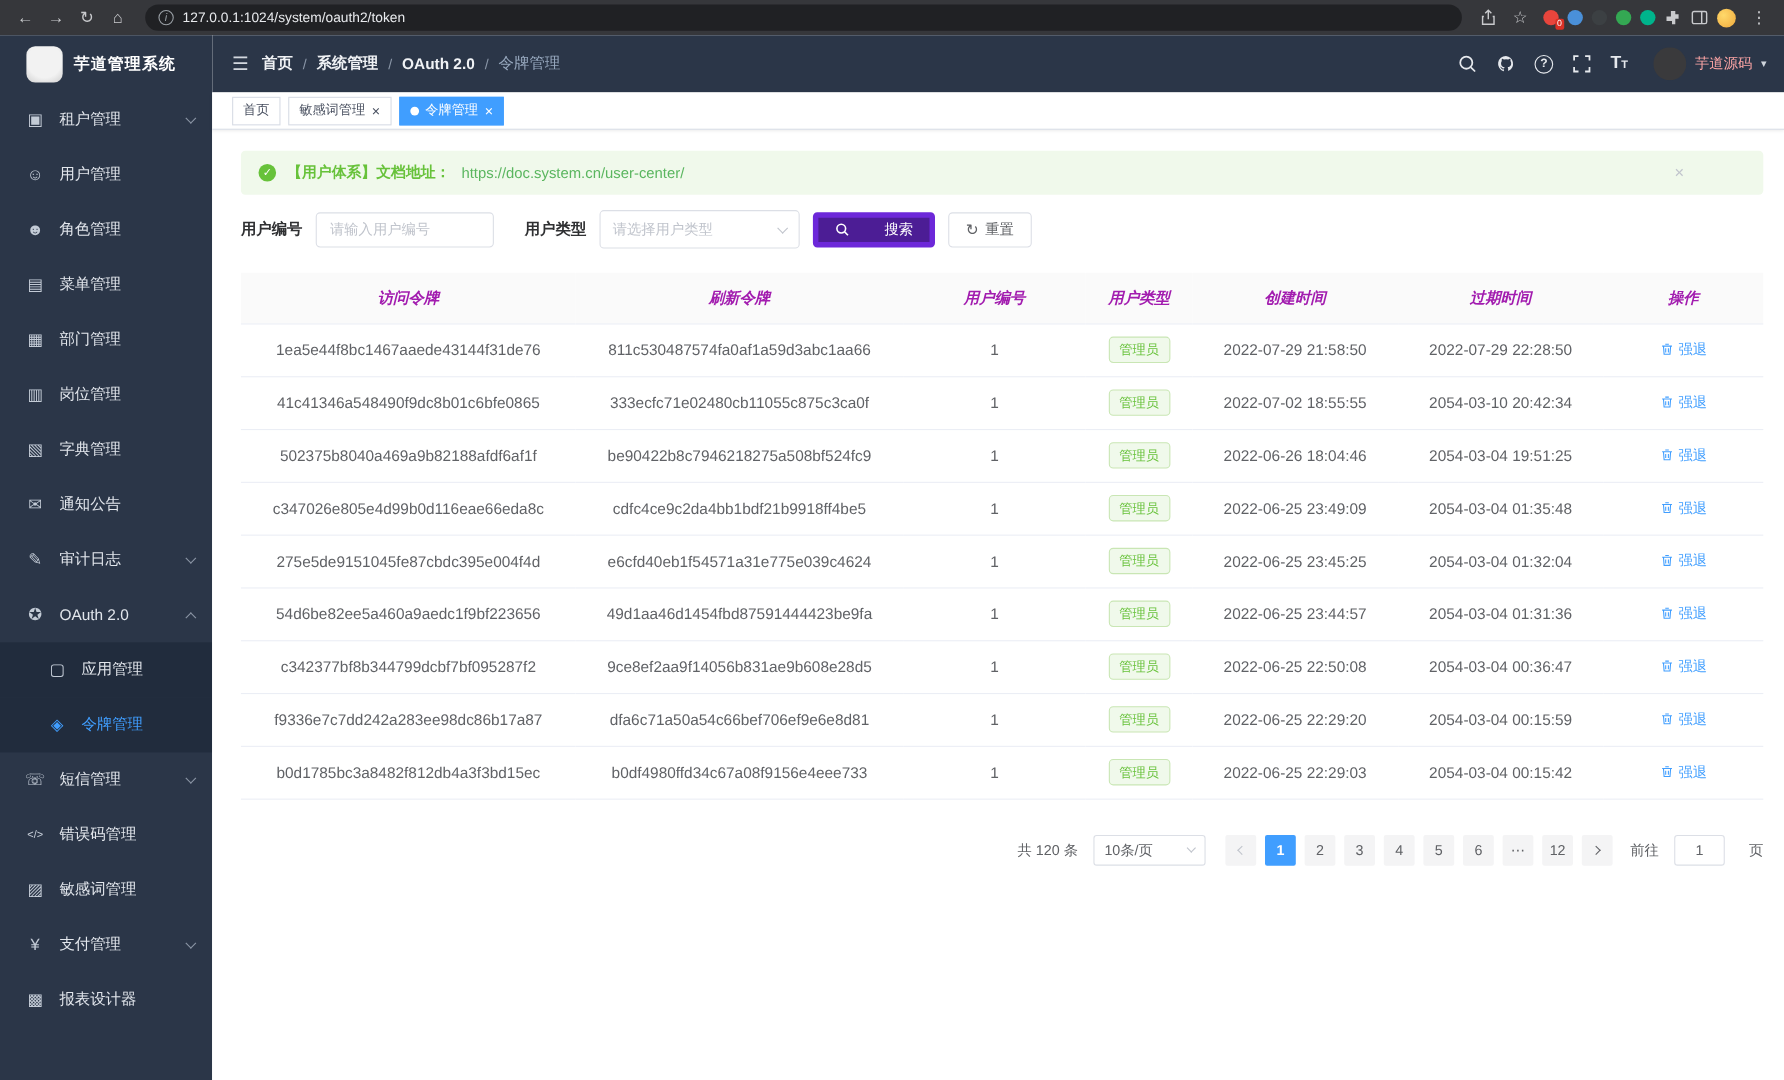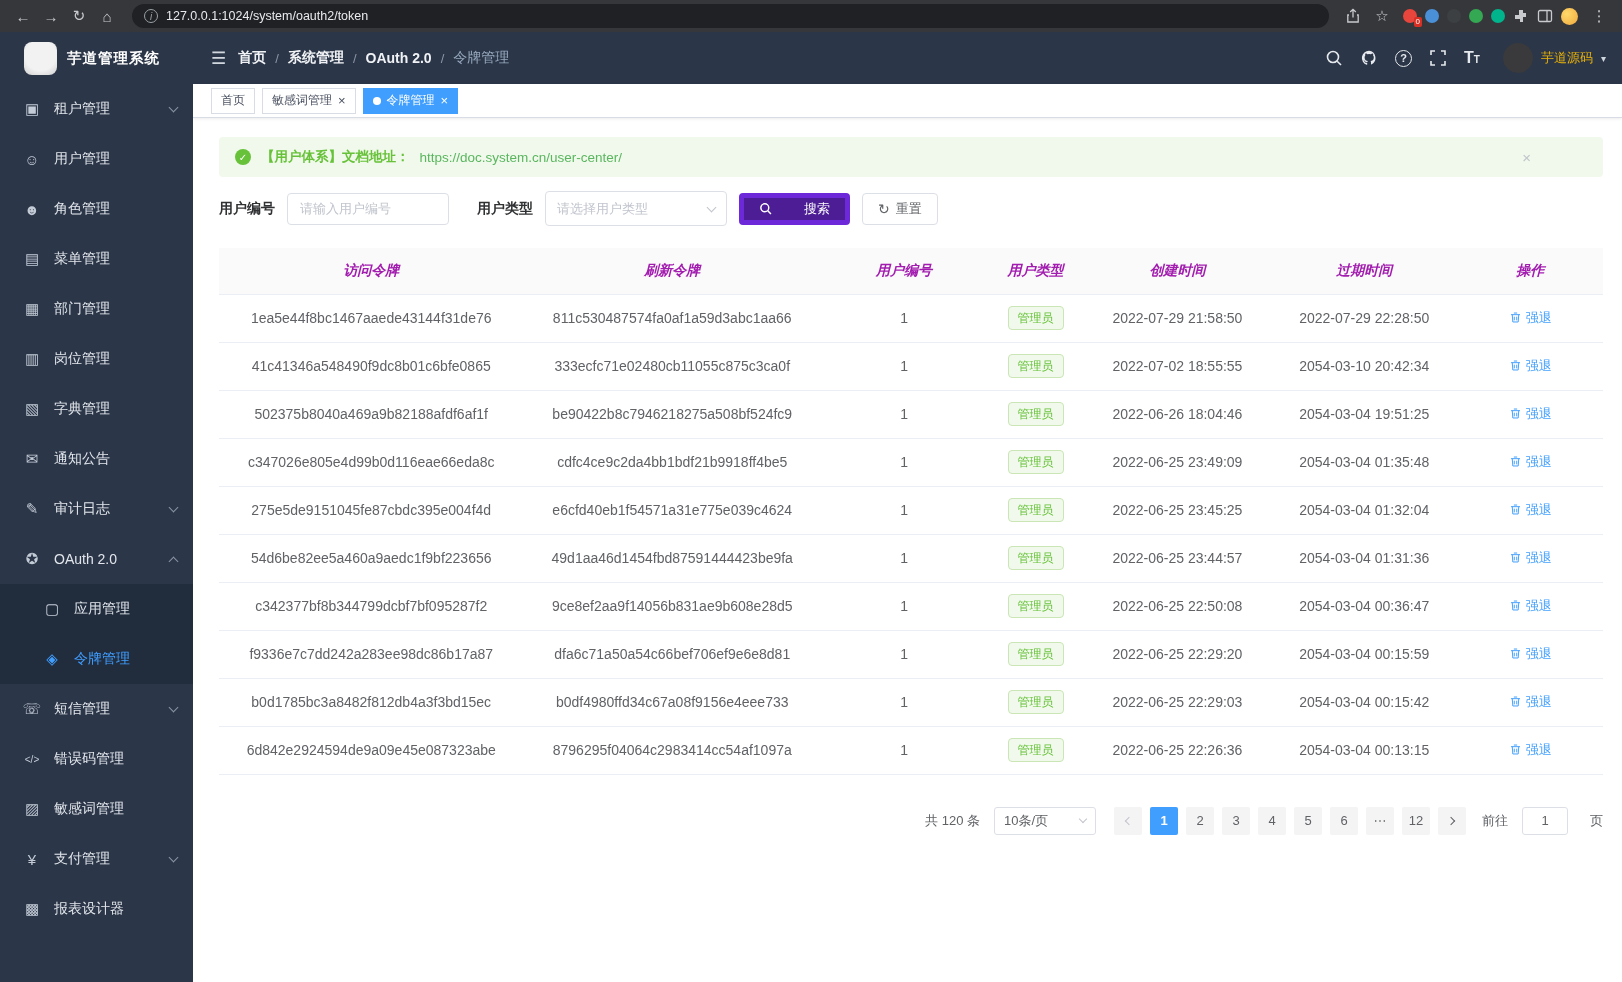--- a/index.html
+++ b/index.html
@@ -45,21 +45,21 @@
   .bc-sep { color:#8b97a8; margin:0 9px; font-size:13px; }
   .bc-item.current { color:#97a8be; font-weight:400; cursor:default; }
   .h-right { display:flex; align-items:center; gap:17px; }
   .h-ic { width:18px; height:18px; color:#e6e9ed; cursor:pointer; }
   .h-circle { width:17px; height:17px; border:1.5px solid #e6e9ed; border-radius:50%; color:#e6e9ed; font-size:11px; font-weight:700; display:flex; align-items:center; justify-content:center; cursor:pointer; }
   .h-font { color:#e6e9ed; font-weight:700; cursor:pointer; display:flex; align-items:baseline; }
   .h-font .big { font-size:16px; }
   .h-font .small { font-size:10px; }
   .user-wrap { display:flex; align-items:center; gap:8px; margin-left:6px; cursor:pointer; }
   .avatar { width:30px; height:30px; border-radius:50%; background:#3a3a3c; border:1px solid #55596000; }
-  .user-name { color:#eab308; font-size:13px; }
+  .user-name { color:#fca5a5; font-size:13px; }
   .user-caret { color:#cfd5dc; font-size:10px; }
 
   
   .tabbar { height:34px; background:#fff; border-bottom:1px solid #d8dce5; box-shadow:0 1px 3px rgba(0,0,0,.08); display:flex; align-items:center; padding-left:18px; gap:7px; flex:0 0 auto; position:relative; z-index:2; }
   .tag-view { height:26px; display:inline-flex; align-items:center; gap:6px; padding:0 9px; border:1px solid #d8dce5; background:#fff; color:#495060; font-size:12px; cursor:pointer; }
   .tag-view.active { background:#409eff; border-color:#409eff; color:#fff; }
   .tag-dot { width:8px; height:8px; border-radius:50%; background:#fff; display:inline-block; }
   .tag-x { font-size:13px; line-height:1; }
 
   
@@ -455,34 +455,20 @@
                 <td><span class="tag-success">管理员</span></td>
                 <td>2022-06-25 22:29:03</td>
                 <td>2054-03-04 00:15:42</td>
                 <td><a class="force-btn">
                       <svg class="ic-del" viewBox="0 0 16 16">
                         <path d="M6 2.5h4M2.5 4.5h11M4 4.5l.7 9h6.6l.7-9M6.5 7v4.5M9.5 7v4.5" stroke="currentColor" stroke-width="1.2" fill="none"></path>
                       </svg>
                       <span>强退</span>
                     </a></td>
               </tr>
-              <tr>
-                <td>6d842e2924594de9a09e45e087323abe</td>
-                <td>8796295f04064c2983414cc54af1097a</td>
-                <td>1</td>
-                <td><span class="tag-success">管理员</span></td>
-                <td>2022-06-25 22:26:36</td>
-                <td>2054-03-04 00:13:15</td>
-                <td><a class="force-btn">
-                      <svg class="ic-del" viewBox="0 0 16 16">
-                        <path d="M6 2.5h4M2.5 4.5h11M4 4.5l.7 9h6.6l.7-9M6.5 7v4.5M9.5 7v4.5" stroke="currentColor" stroke-width="1.2" fill="none"></path>
-                      </svg>
-                      <span>强退</span>
-                    </a></td>
-              </tr>
             </tbody>
           </table>
         </div>
 
         <div class="pager">
           <span class="p-total">共 120 条</span>
           <div class="p-size">
             <span>10条/页</span>
             <span class="chev down"></span>
           </div>

